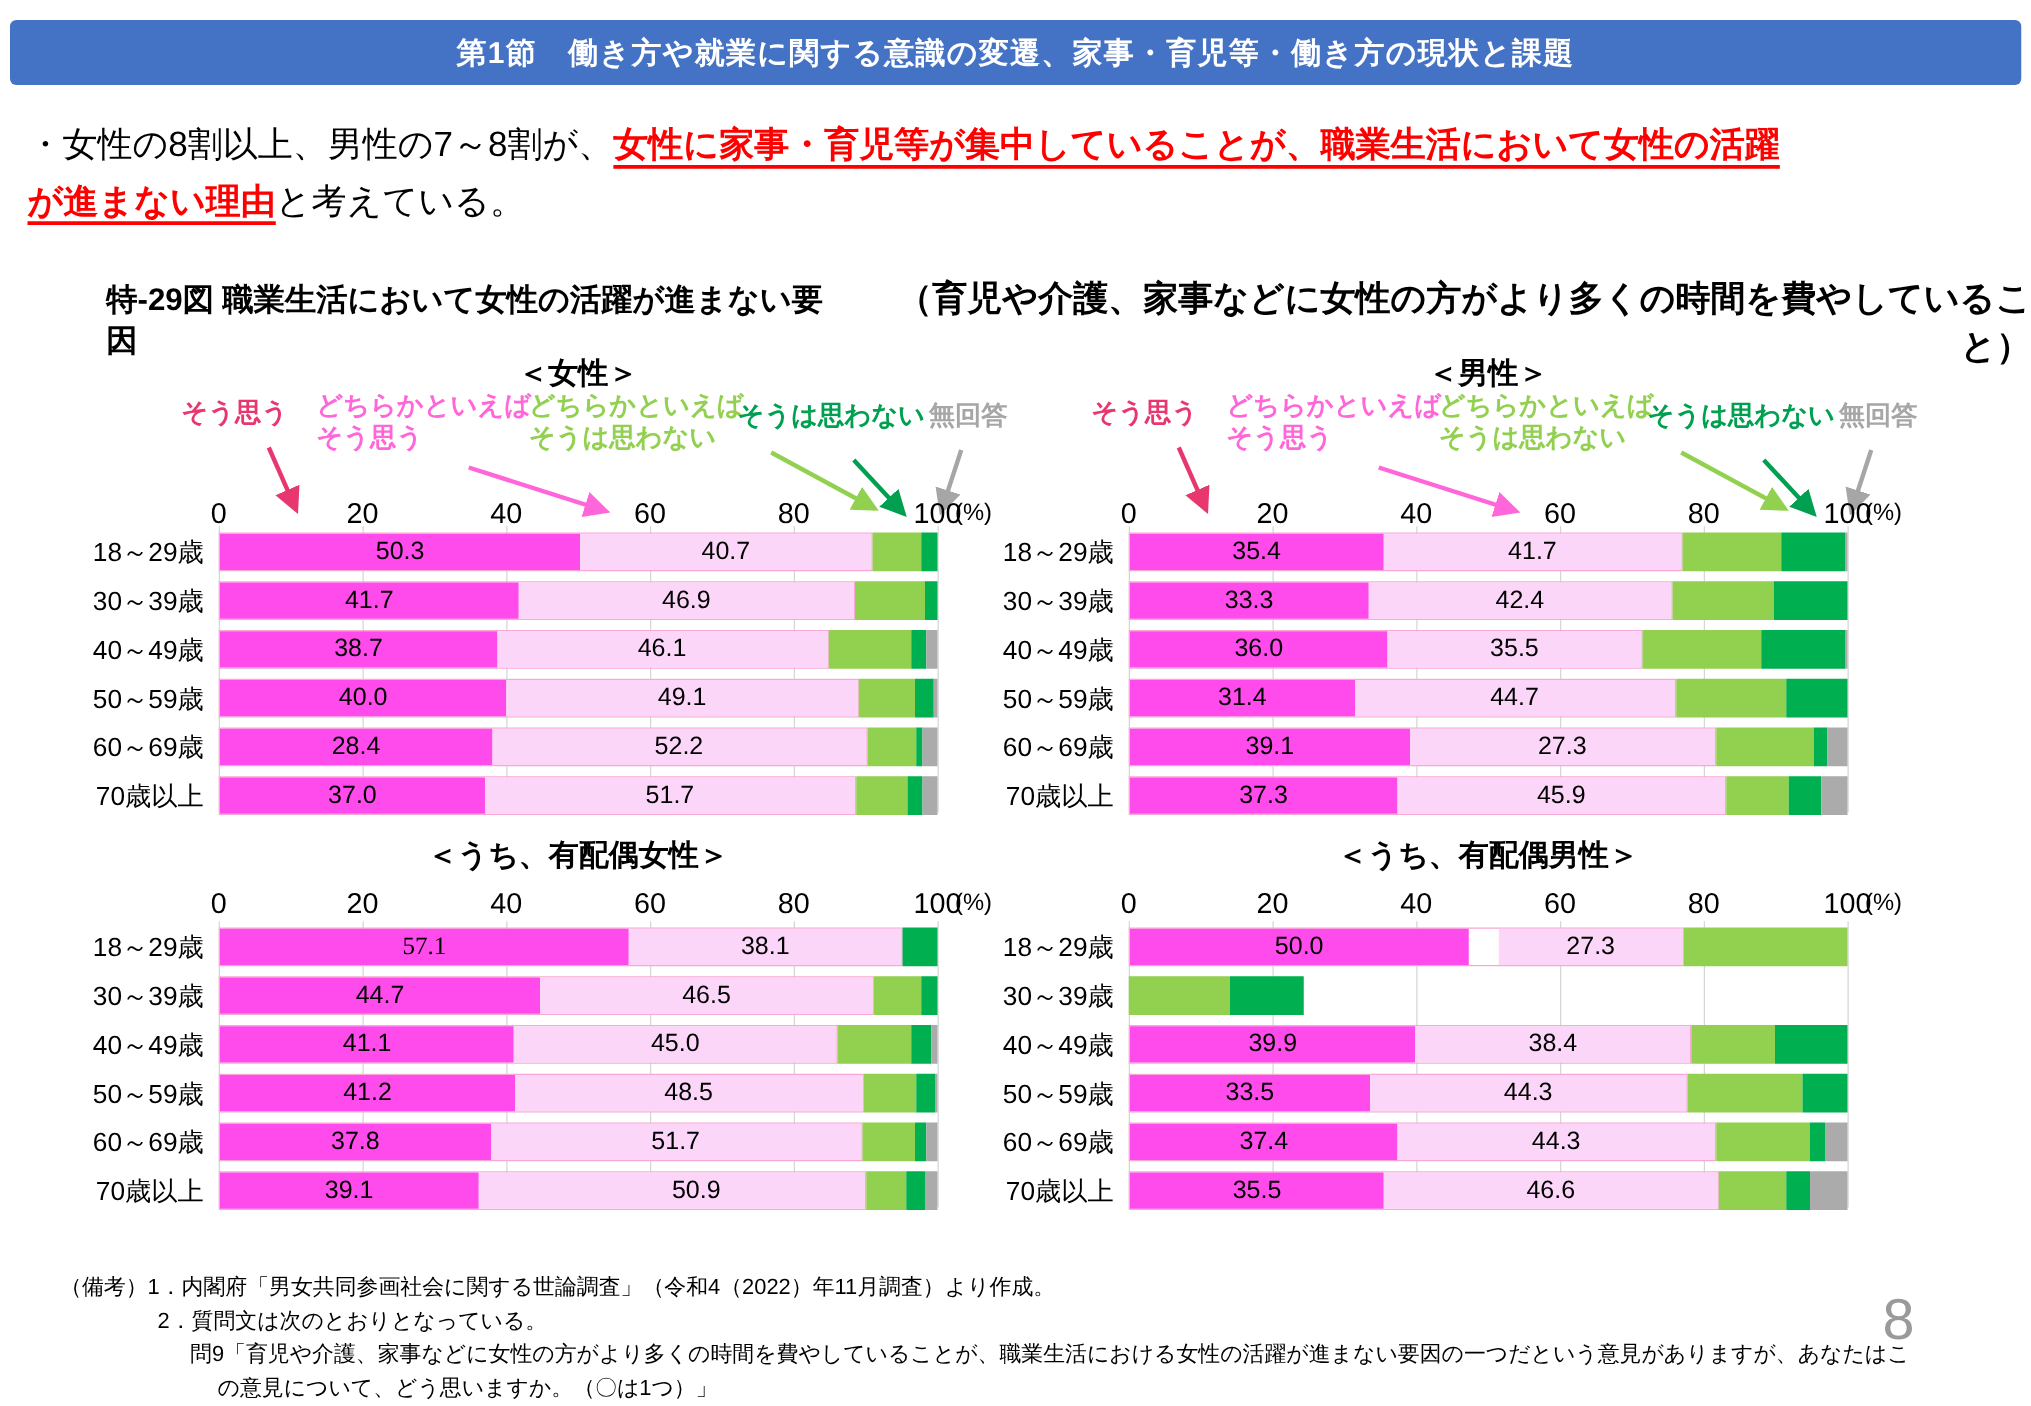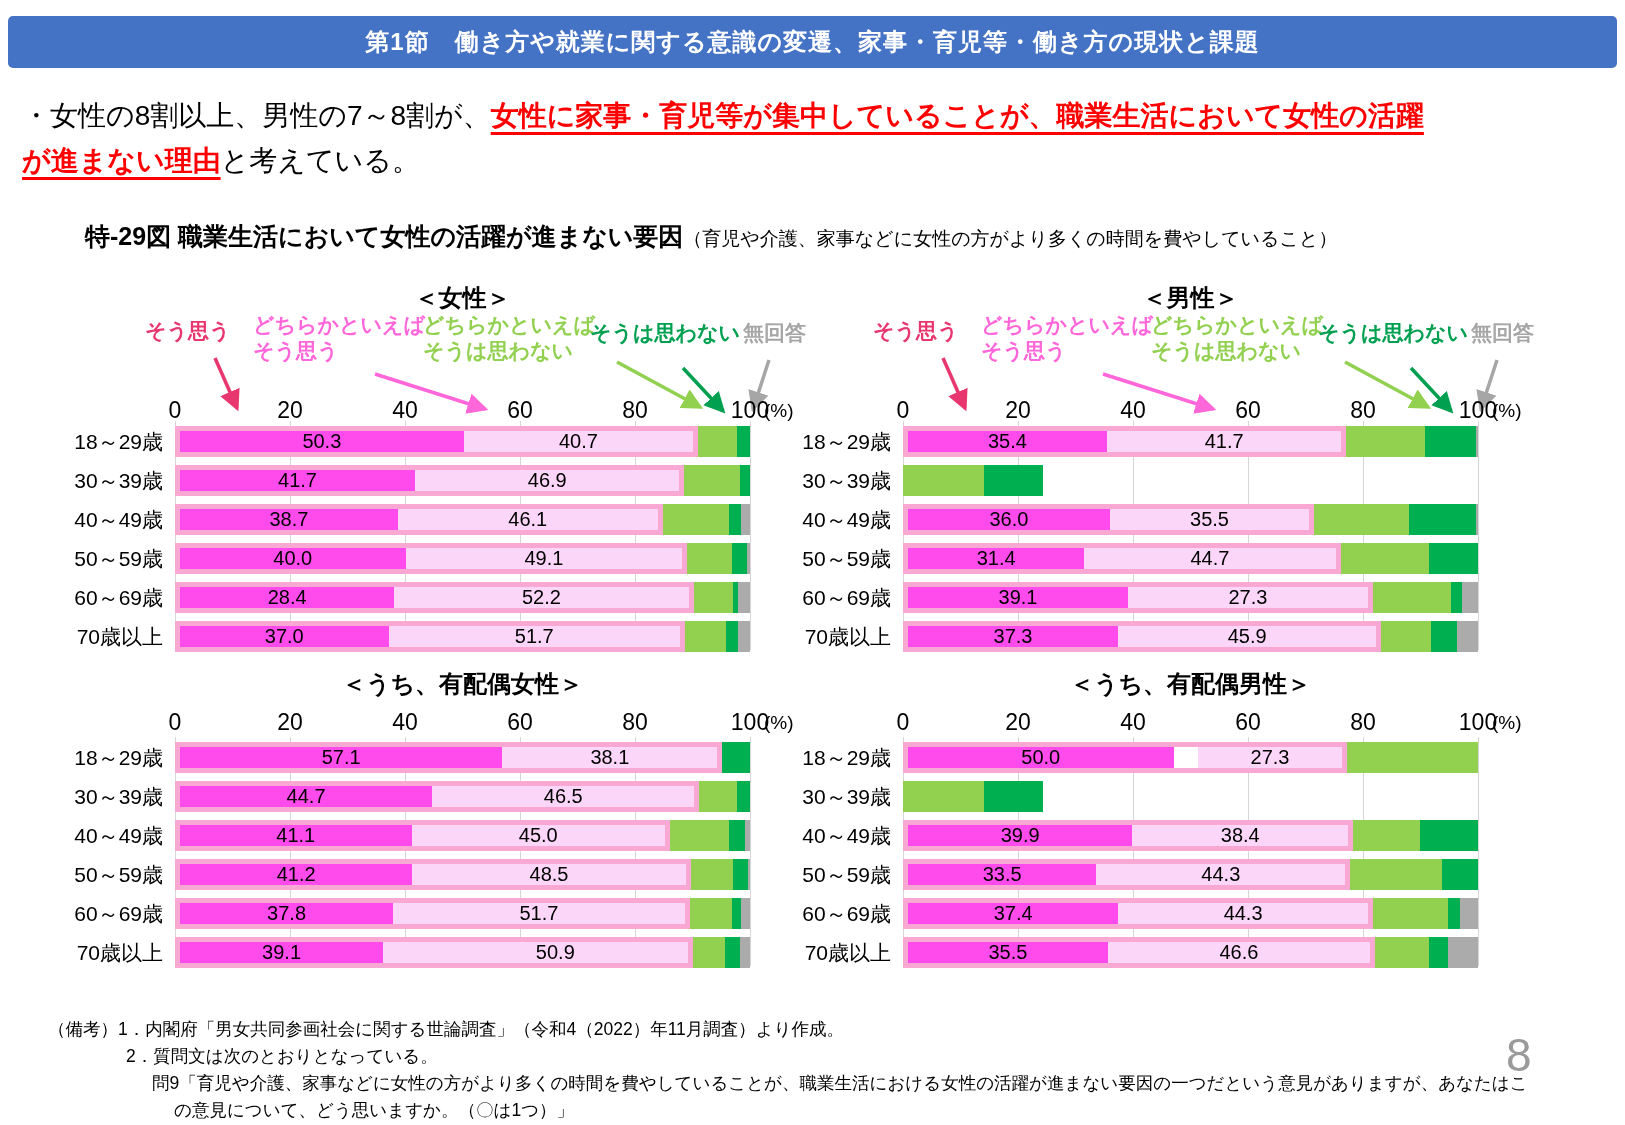--- a/index.html
+++ b/index.html
@@ -12,21 +12,21 @@
   .hdr span{color:#fff;font-size:24px;font-weight:bold;letter-spacing:1px;}
 
   
   .lead{position:absolute;left:22px;top:94px;width:1560px;font-size:28px;line-height:1.6;}
   .lead .hl{color:#FF0000;font-weight:bold;text-decoration:underline;
             text-decoration-thickness:3px;text-underline-offset:7px;}
 
   
   .figtitle{position:absolute;left:85px;top:220px;display:flex;align-items:baseline;}
   .figtitle .main{font-size:25px;font-weight:bold;}
-  .figtitle .sub{font-size:19px;font-weight:normal;text-align:right;}
+  .figtitle .sub{font-size:28px;font-weight:bold;text-align:right;}
 
   
   .chart{position:absolute;}
   .c-title{font-size:24px;font-weight:bold;text-align:center;height:30px;}
   .c-header{position:relative;}
   .chart .c-title, .chart .c-header, .chart .c-plot{margin-left:85px;width:575px;}
   .c-header.tall{height:112px;margin-bottom:2px;}
   .c-header.short{height:34px;margin-top:4px;margin-bottom:6px;}
   .arrows{position:absolute;left:0;top:0;pointer-events:none;}
 
@@ -41,21 +41,21 @@
   .axis-row{position:absolute;left:0;bottom:0;width:100%;height:26px;}
   .axis-row .tick{position:absolute;bottom:0;transform:translateX(-50%);
                   font-size:23px;color:#000;}
   .axis-row .unit{position:absolute;left:calc(100% + 14px);bottom:2px;font-size:19px;}
 
   .c-plot{position:relative;}
   .gridline{position:absolute;top:-5px;bottom:2px;width:1px;background:#D6D6D6;z-index:0;}
   .row{position:relative;height:31px;margin-bottom:8px;display:flex;z-index:1;}
   .age{position:absolute;right:100%;margin-right:12px;top:50%;transform:translateY(-50%);
        font-size:21px;white-space:nowrap;}
-  .labeled-group{display:flex;height:100%;border:5px solid #f9a8d4;box-sizing:border-box;}
+  .labeled-group{display:flex;height:100%;border:1px solid #f9a8d4;box-sizing:border-box;}
   .seg{height:100%;}
   .seg-label{display:flex;align-items:center;justify-content:center;
              font-size:20px;color:#000;overflow:hidden;}
   .s1{background:#FF4BEB;}
   .s2{background:#FBD6F8;}
   .s3{background:#92D050;}
   .s4{background:#00B050;}
   .s5{background:#ABABAB;}
 
   
@@ -280,20 +280,24 @@
     <div class="labeled-group" style="width: 77.1%;">
       <div class="seg s1 seg-label" style="width: 45.9144%;">35.4</div>
       <div class="seg s2 seg-label" style="width: 54.0856%;">41.7</div>
     </div>
     <div class="seg s3" style="width: 13.7%;"></div>
     <div class="seg s4" style="width: 8.8%;"></div>
     <div class="seg s5" style="width: 0.4%;"></div>
   </div>
         <div class="row">
     <span class="age">30～39歳</span>
+    <div class="labeled-group" style="width: 75.7%;">
+      <div class="seg s1 seg-label" style="width: 43.9894%;">33.3</div>
+      <div class="seg s2 seg-label" style="width: 56.0106%;">42.4</div>
+    </div>
     <div class="seg s3" style="width: 14%;"></div>
     <div class="seg s4" style="width: 10.3%;"></div>
     <div class="seg s5" style="width: 0%;"></div>
   </div>
         <div class="row">
     <span class="age">40～49歳</span>
     <div class="labeled-group" style="width: 71.5%;">
       <div class="seg s1 seg-label" style="width: 50.3497%;">36.0</div>
       <div class="seg s2 seg-label" style="width: 49.6503%;">35.5</div>
     </div>
@@ -350,21 +354,21 @@
     <div class="c-plot">
         <div class="gridline" style="left: 0%;"></div>
         <div class="gridline" style="left: 20%;"></div>
         <div class="gridline" style="left: 40%;"></div>
         <div class="gridline" style="left: 60%;"></div>
         <div class="gridline" style="left: 80%;"></div>
         <div class="gridline" style="left: 100%;"></div>
         <div class="row">
     <span class="age">18～29歳</span>
     <div class="labeled-group" style="width: 95.2%;">
-      <div class="seg s1 seg-label" style="width: 59.979%;">57.1</div>
+      <div class="seg s1 seg-label" style="width: 59.979%; font-family: Liberation Serif, serif;">57.1</div>
       <div class="seg s2 seg-label" style="width: 40.021%;">38.1</div>
     </div>
     <div class="seg s3" style="width: 0%;"></div>
     <div class="seg s4" style="width: 4.8%;"></div>
     <div class="seg s5" style="width: 0%;"></div>
   </div>
         <div class="row">
     <span class="age">30～39歳</span>
     <div class="labeled-group" style="width: 91.2%;">
       <div class="seg s1 seg-label" style="width: 49.0132%;">44.7</div>

